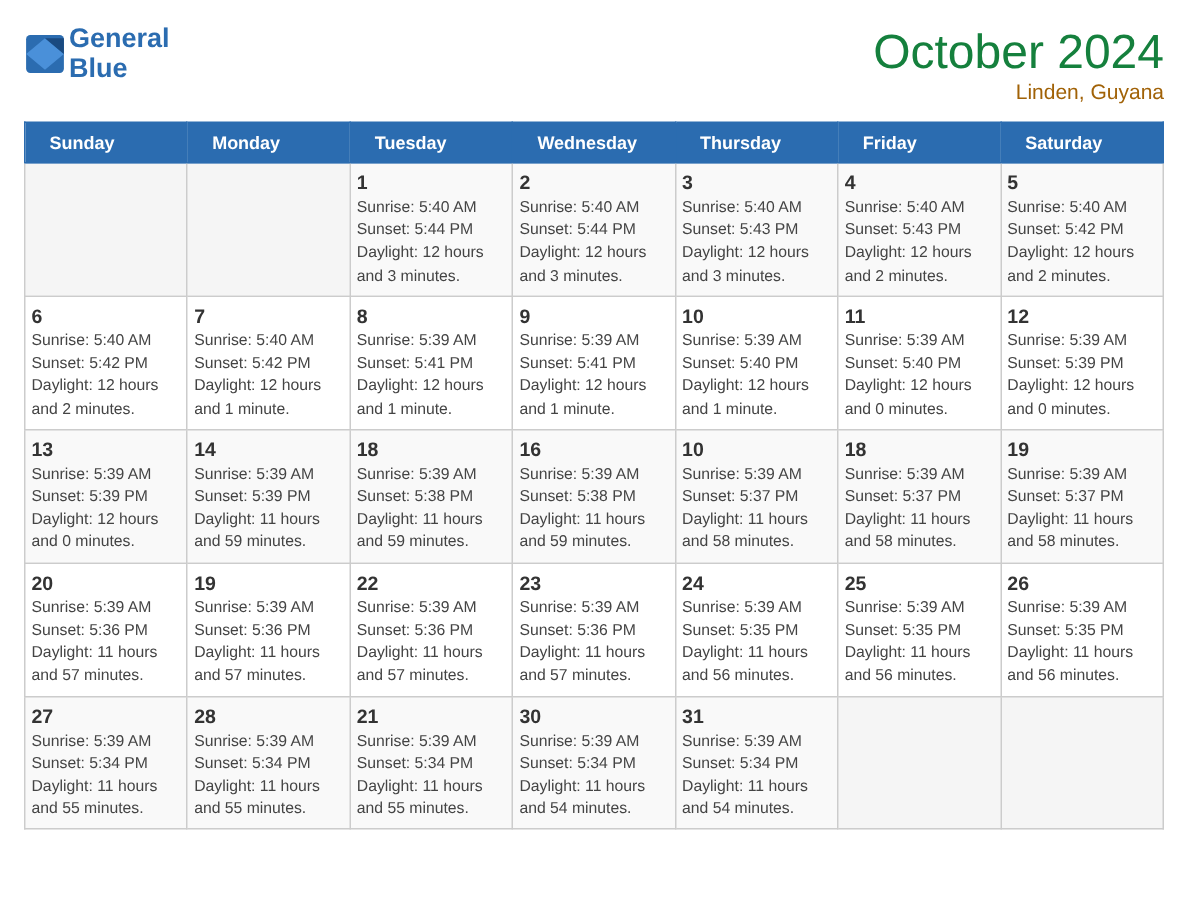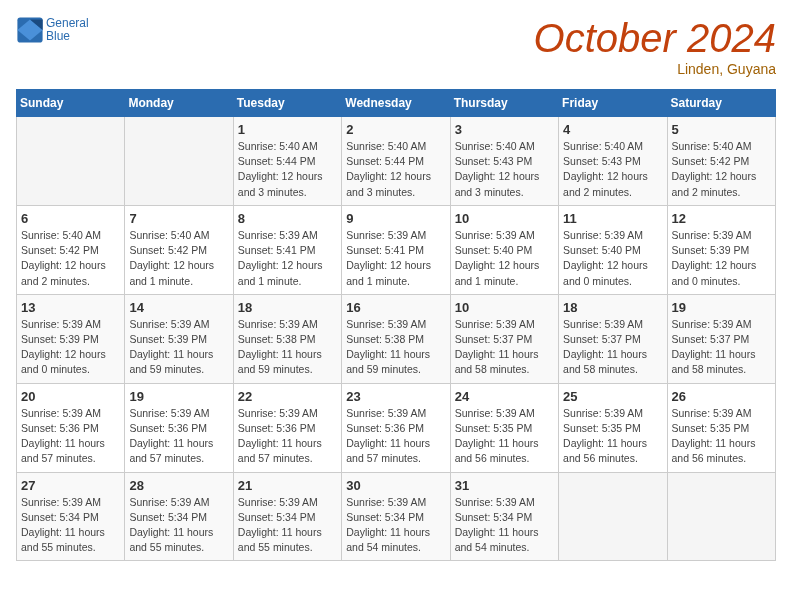--- a/index.html
+++ b/index.html
@@ -14,55 +14,54 @@
       display: flex;
       justify-content: space-between;
       align-items: flex-start;
       margin-bottom: 12px;
     }
     .logo {
       display: flex;
       align-items: center;
     }
     .logo-text {
-      font-size: 12px;
-      font-weight: normal;
+      font-size: 18px;
+      font-weight: bold;
       color: #333;
       line-height: 1.1;
     }
     .logo-text span {
       color: #2b6cb0;
     }
     .logo-icon {
       width: 28px;
       height: 28px;
       margin-right: 2px;
     }
     .title-area {
       text-align: right;
     }
     .month-title {
-      font-size: 40px;
+      font-size: 32px;
       font-weight: normal;
-      color: #c2410c;
-      font-style: italic;
+      color: #15803d;
     }
     .location {
       font-size: 14px;
       color: #a16207;
     }
     table {
       width: 100%;
       border-collapse: collapse;
       font-size: 11px;
     }
     thead tr th {
       background-color: #2b6cb0;
       color: #fff;
-      padding: 6px 3px;
+      padding: 6px 16px;
       text-align: left;
       font-size: 12px;
       font-weight: bold;
       border: 1px solid #2b6cb0;
     }
     tbody tr td {
       vertical-align: top;
       padding: 5px 4px;
       border: 1px solid #ccc;
       width: 14.28%;

